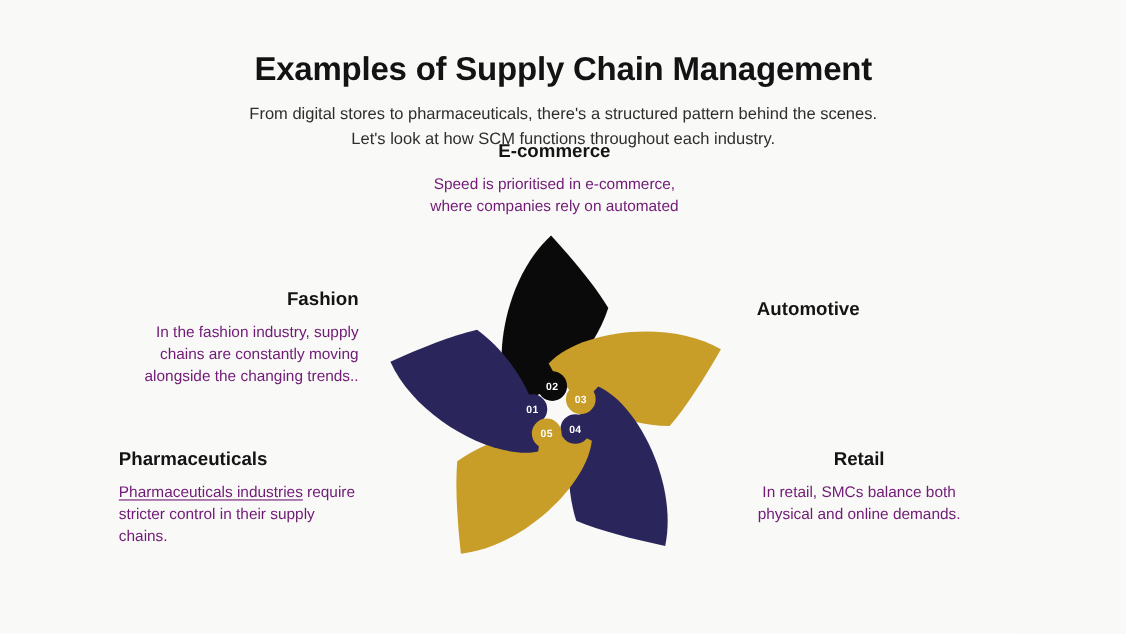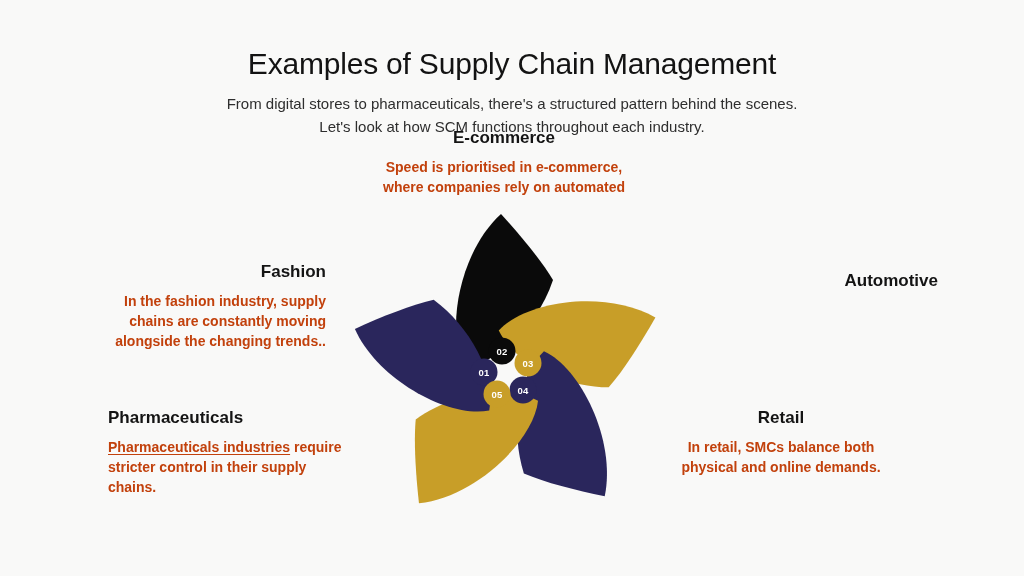--- a/index.html
+++ b/index.html
@@ -3,40 +3,40 @@
 <meta charset="utf-8">
 <style>
   html,body { margin:0; padding:0; }
   .page {
     position:relative; width:1024px; height:576px;
     background:#f9f9f8; overflow:hidden;
     font-family:"Liberation Sans","DejaVu Sans",sans-serif;
   }
   .title {
     position:absolute; top:47px; left:0; right:0;
-    text-align:center; font-size:30px; font-weight:400;
+    text-align:center; font-size:30px; font-weight:700;
     color:#131313; letter-spacing:-0.2px;
   }
   .subtitle {
     position:absolute; top:92px; left:0; right:0;
     text-align:center; font-size:15px; line-height:23px;
     color:#2e2e2e; white-space:pre-line;
   }
   .sec { position:absolute; }
   .sec-heading {
     font-size:17px; font-weight:700; color:#141414;
     margin:0 0 9px 0; line-height:20px;
   }
   .sec-body {
-    font-size:14px; line-height:20px; color:#c2410c;
-    white-space:pre-line; margin:0;font-weight:bold;
+    font-size:14px; line-height:20px; color:#701a75;
+    white-space:pre-line; margin:0;
   }
   #sec-ecommerce { left:334px; top:128px; width:340px; text-align:center; }
   #sec-fashion   { left:96px;  top:262px; width:230px; text-align:right; }
-  #sec-automotive{ left:688px; top:271px; width:250px; text-align:right; }
+  #sec-automotive{ left:688px; top:271px; width:250px; text-align:left; }
   #sec-pharma    { left:108px; top:408px; width:250px; text-align:left; }
   #sec-retail    { left:656px; top:408px; width:250px; text-align:center; }
   .u { text-decoration:underline; text-underline-offset:2px; }
   .pinwheel { position:absolute; left:347px; top:205px; }
   .pinwheel text {
     fill:#ffffff; font-weight:700; font-size:9.5px;
     font-family:"Liberation Sans","DejaVu Sans",sans-serif;
     letter-spacing:0.3px; text-anchor:middle;
   }
 </style>

